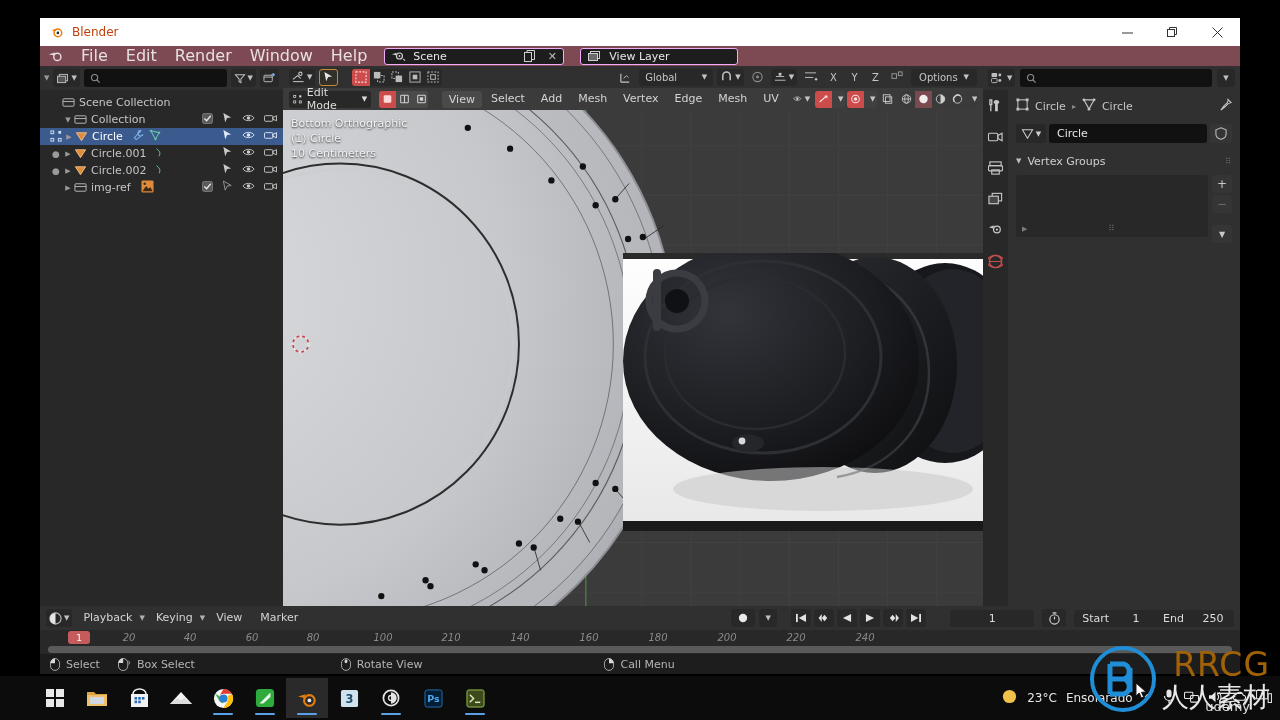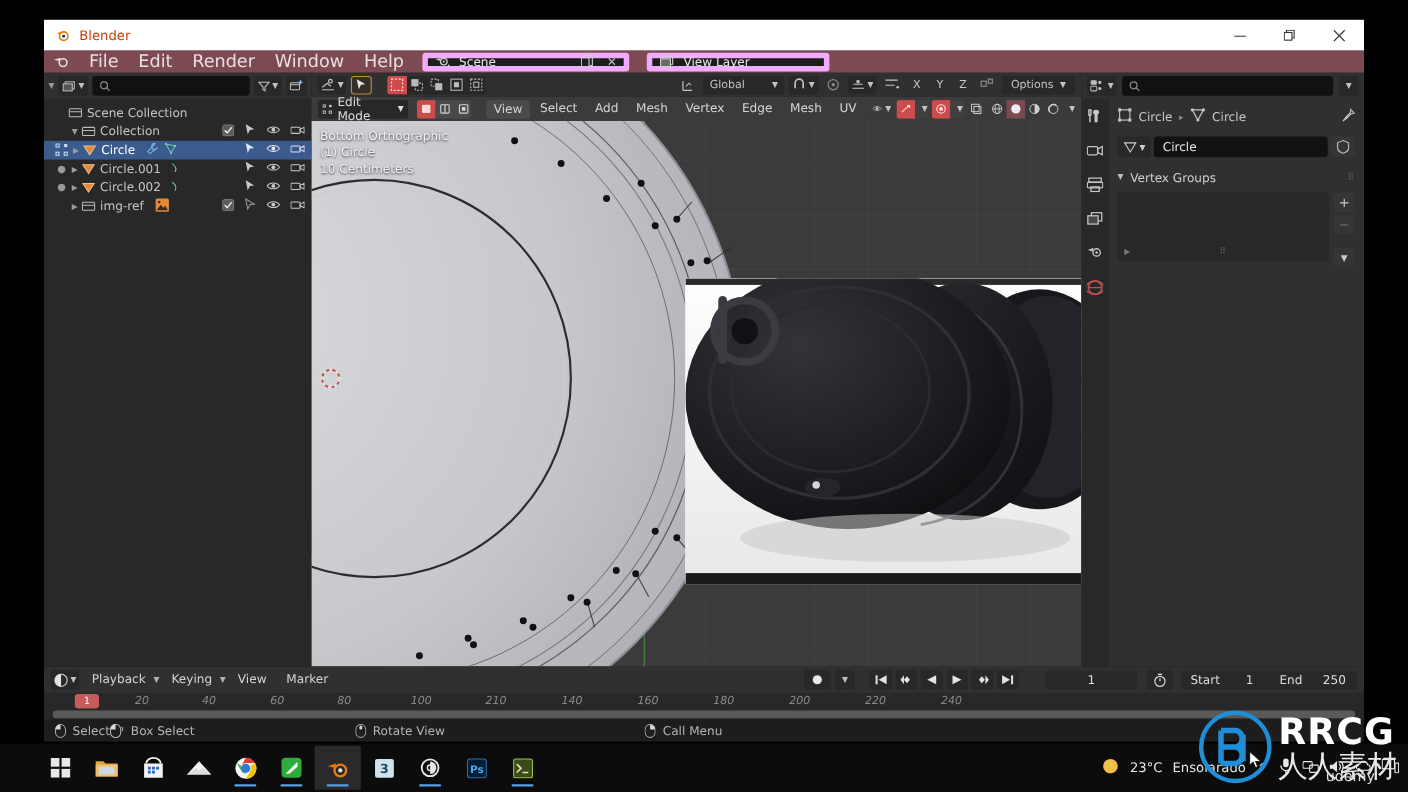--- a/index.html
+++ b/index.html
@@ -23,21 +23,21 @@
 
   
   .menurow { height:20px; background:#7d4a54; display:flex; align-items:center; flex:0 0 20px; position:relative; }
   .menurow .bl-logo { margin-left:8px; margin-right:8px; width:16px; height:14px; position:relative; }
   .menu-item { padding:0 9px; font-size:16px; color:#e8e0e0; line-height:20px; }
   .wstabs { display:flex; align-items:flex-end; height:20px; margin-left:6px; }
   .wstab { padding:0 10px; height:18px; line-height:18px; font-size:11px; color:#cdbfc2;
            border-radius:3px 3px 0 0; }
   .wstab.active { background:#303030; color:#ffffff; }
   .scenebox { display:flex; align-items:center; height:17px; margin-left:8px; background:#1d1d1d;
-              border-radius:3px; border:5px solid #f0abfc; }
+              border-radius:3px; border:1px solid #f0abfc; }
   .scenebox .ic { width:26px; display:flex; align-items:center; justify-content:center; color:#c8c8c8;}
   .scenebox .nm { padding:0 10px 0 2px; font-size:11px; color:#e6e6e6; min-width:108px;}
   .scenebox .tail { display:flex; }
   .sbtn { width:22px; height:17px; display:flex; align-items:center; justify-content:center; color:#bbb; }
 
   
   .body { flex:1; display:flex; min-height:0; background:#1d1d1d; }
 
   
   .leftcol { width:243px; display:flex; flex-direction:column; background:#1d1d1d; }
@@ -128,22 +128,22 @@
   .tbk-ic.running::after { content:''; position:absolute; bottom:3px; left:11px; width:20px; height:2px;
                            background:#5aa0e8; border-radius:1px; }
   .tbk-ic.active { background:#2a2a2a; }
   .tray { position:absolute; right:8px; display:flex; align-items:center; gap:9px; color:#e6e6e6; font-size:12px;}
 
   
   .wm { position:absolute; right:10px; bottom:8px; display:flex; align-items:center; gap:6px; }
   .wm-logo { width:66px; height:66px; border-radius:50%; border:4px solid #1f8ed6; position:relative;
              display:flex; align-items:center; justify-content:center; }
   .wm-txt { display:flex; flex-direction:column; line-height:1; }
-  .wm-rrcg { font-size:33px; font-weight:bold; color:#ffffff; letter-spacing:1px;
-             font-family:"DejaVu Sans",sans-serif; }
+  .wm-rrcg { font-size:33px; font-weight:normal; color:#a16207; letter-spacing:1px;
+             font-family:"DejaVu Sans",sans-serif;text-align:right; }
   .wm-cn { font-size:27px; color:#e8e8e8; font-family:"DejaVu Sans",sans-serif; margin-top:2px; }
   .udemy { position:absolute; right:30px; bottom:6px; font-size:13px; color:#e0e0e0; }
 
   .cursor { position:absolute; width:13px; height:18px; pointer-events:none; }
 </style>
 </head>
 <body>
 
 <div id="desktop">
 
@@ -1094,21 +1094,21 @@
     </div>
 
     <div class="statusbar">
       <span class="sb-item">
         <svg width="10" height="13" viewBox="0 0 11 14">
           <rect x="0.5" y="0.5" width="10" height="13" rx="5" fill="none" stroke="#b4b4b4" stroke-width="1"></rect>
           <path d="M0.5 5.5 V5.5 a5 5 0 0 1 5 -5 V5.5 Z" fill="#d8d8d8"></path>
         </svg>
         <span>Select</span>
       </span>
-      <span class="sb-item" style="">
+      <span class="sb-item" style="margin-left:18px">
         <svg width="13" height="13" viewBox="0 0 14 14">
           <rect x="0.5" y="0.5" width="10" height="13" rx="5" fill="none" stroke="#b4b4b4" stroke-width="1"></rect>
           <path d="M0.5 5.5 a5 5 0 0 1 5 -5 V5.5 Z" fill="#d8d8d8"></path>
           <path d="M11.5 3 q2 2 0 4" fill="none" stroke="#b4b4b4" stroke-width="1"></path>
         </svg>
         <span>Box Select</span>
       </span>
       <span class="sb-item" style="margin-left:146px">
         <svg width="10" height="13" viewBox="0 0 11 14">
           <rect x="0.5" y="0.5" width="10" height="13" rx="5" fill="none" stroke="#b4b4b4" stroke-width="1"></rect>

